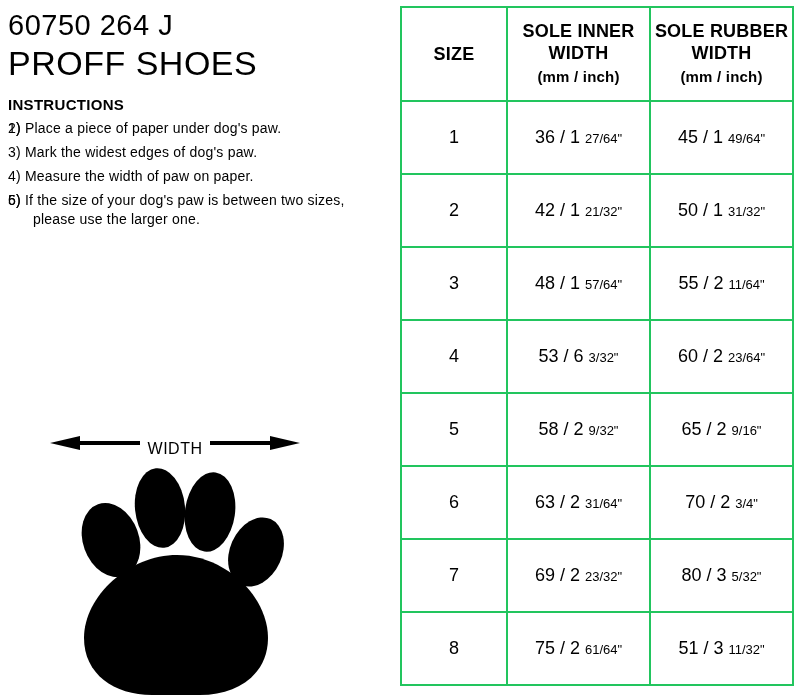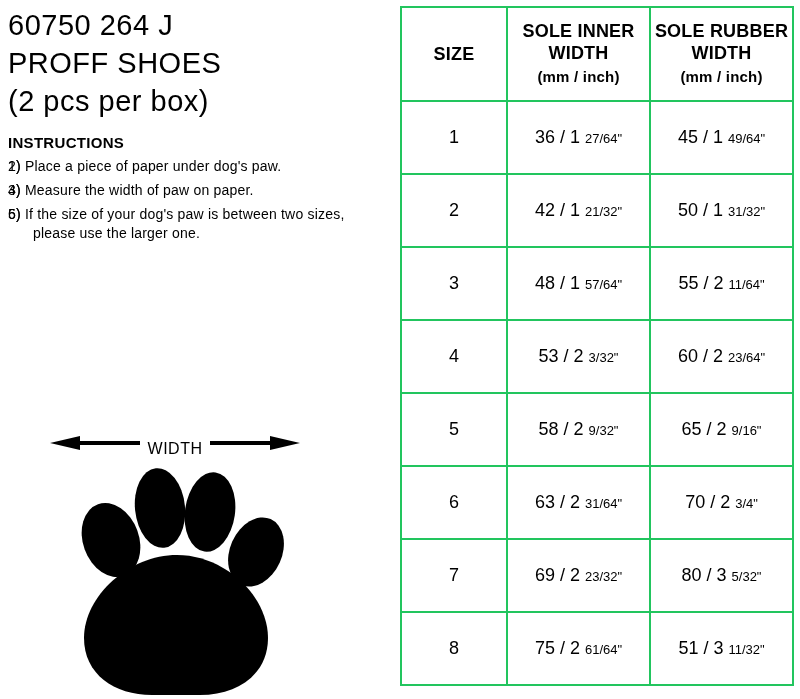--- a/index.html
+++ b/index.html
@@ -27,21 +27,21 @@
     top: 6px;
     width: 386px;
   }
   .product-code {
     font-size: 29px;
     line-height: 38px;
     letter-spacing: 0.5px;
     white-space: nowrap;
   }
   .product-name {
-    font-size: 29px;
+    font-size: 34px;
     line-height: 38px;
     letter-spacing: 0.5px;
     white-space: nowrap;
   }
   .product-qty {
     font-size: 29px;
     line-height: 38px;
     letter-spacing: 0.5px;
     white-space: nowrap;
   }
@@ -162,33 +162,33 @@
   }
 </style>
 </head>
 <body>
 
 <div id="page">
 
   <div class="left-col">
     <div class="product-code">60750 264 J</div>
     <div class="product-name">PROFF SHOES</div>
-    <div class="product-qty">(2 pcs per box)</div>
 
     <div class="instructions-title">INSTRUCTIONS</div>
     <ul class="instructions-list">
       <li>
         <span class="num">1)</span>
       </li>
       <li>
         <span class="num">2)</span>
         <span>Place a piece of paper under dog's paw.</span>
       </li>
       <li>
         <span class="num">3)</span>
+        <span>Mark the widest edges of dog's paw.</span>
       </li>
       <li>
         <span class="num">4)</span>
         <span>Measure the width of paw on paper.</span>
       </li>
       <li>
         <span class="num">5)</span>
       </li>
       <li>
         <span class="num">6)</span>
@@ -272,21 +272,21 @@
             <span class="frac">57/64"</span></span>
           </td>
           <td>
             <span class="meas"><span>55 / 2</span>
             <span class="frac">11/64"</span></span>
           </td>
         </tr>
         <tr>
           <td class="size-cell">4</td>
           <td>
-            <span class="meas"><span>53 / 2</span>
+            <span class="meas"><span>53 / 6</span>
             <span class="frac">3/32"</span></span>
           </td>
           <td>
             <span class="meas"><span>60 / 2</span>
             <span class="frac">23/64"</span></span>
           </td>
         </tr>
         <tr>
           <td class="size-cell">5</td>
           <td>

